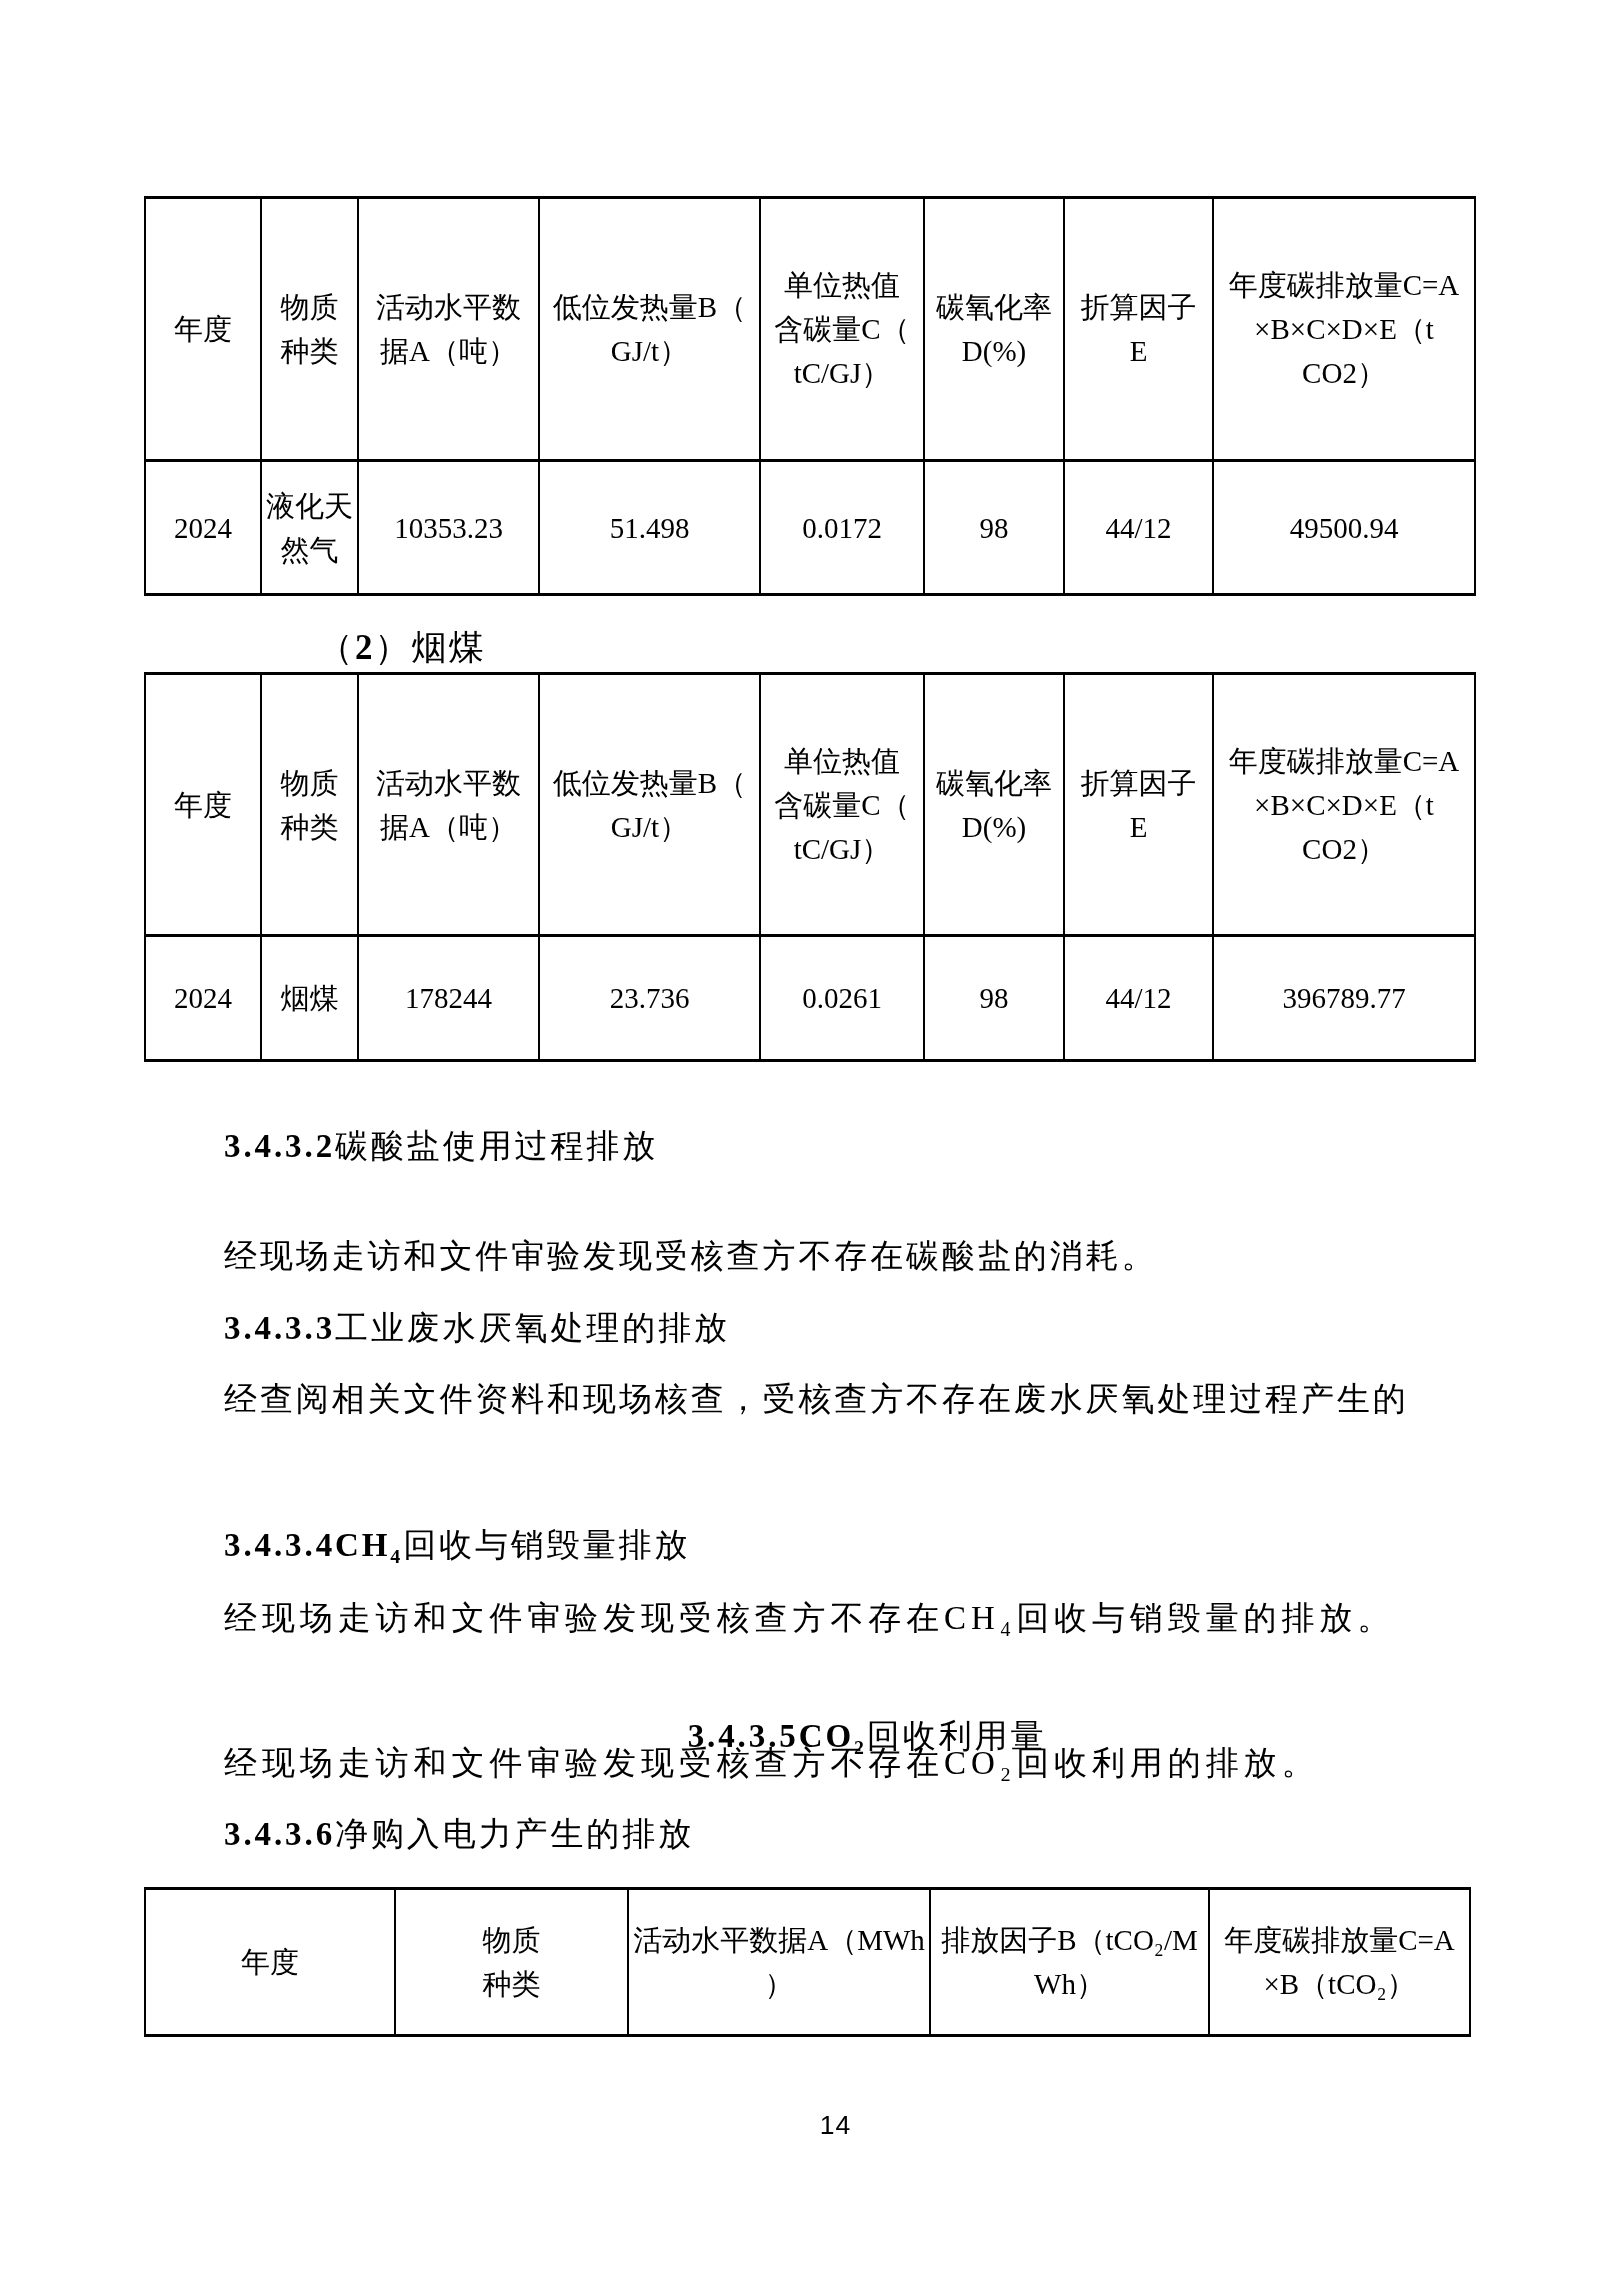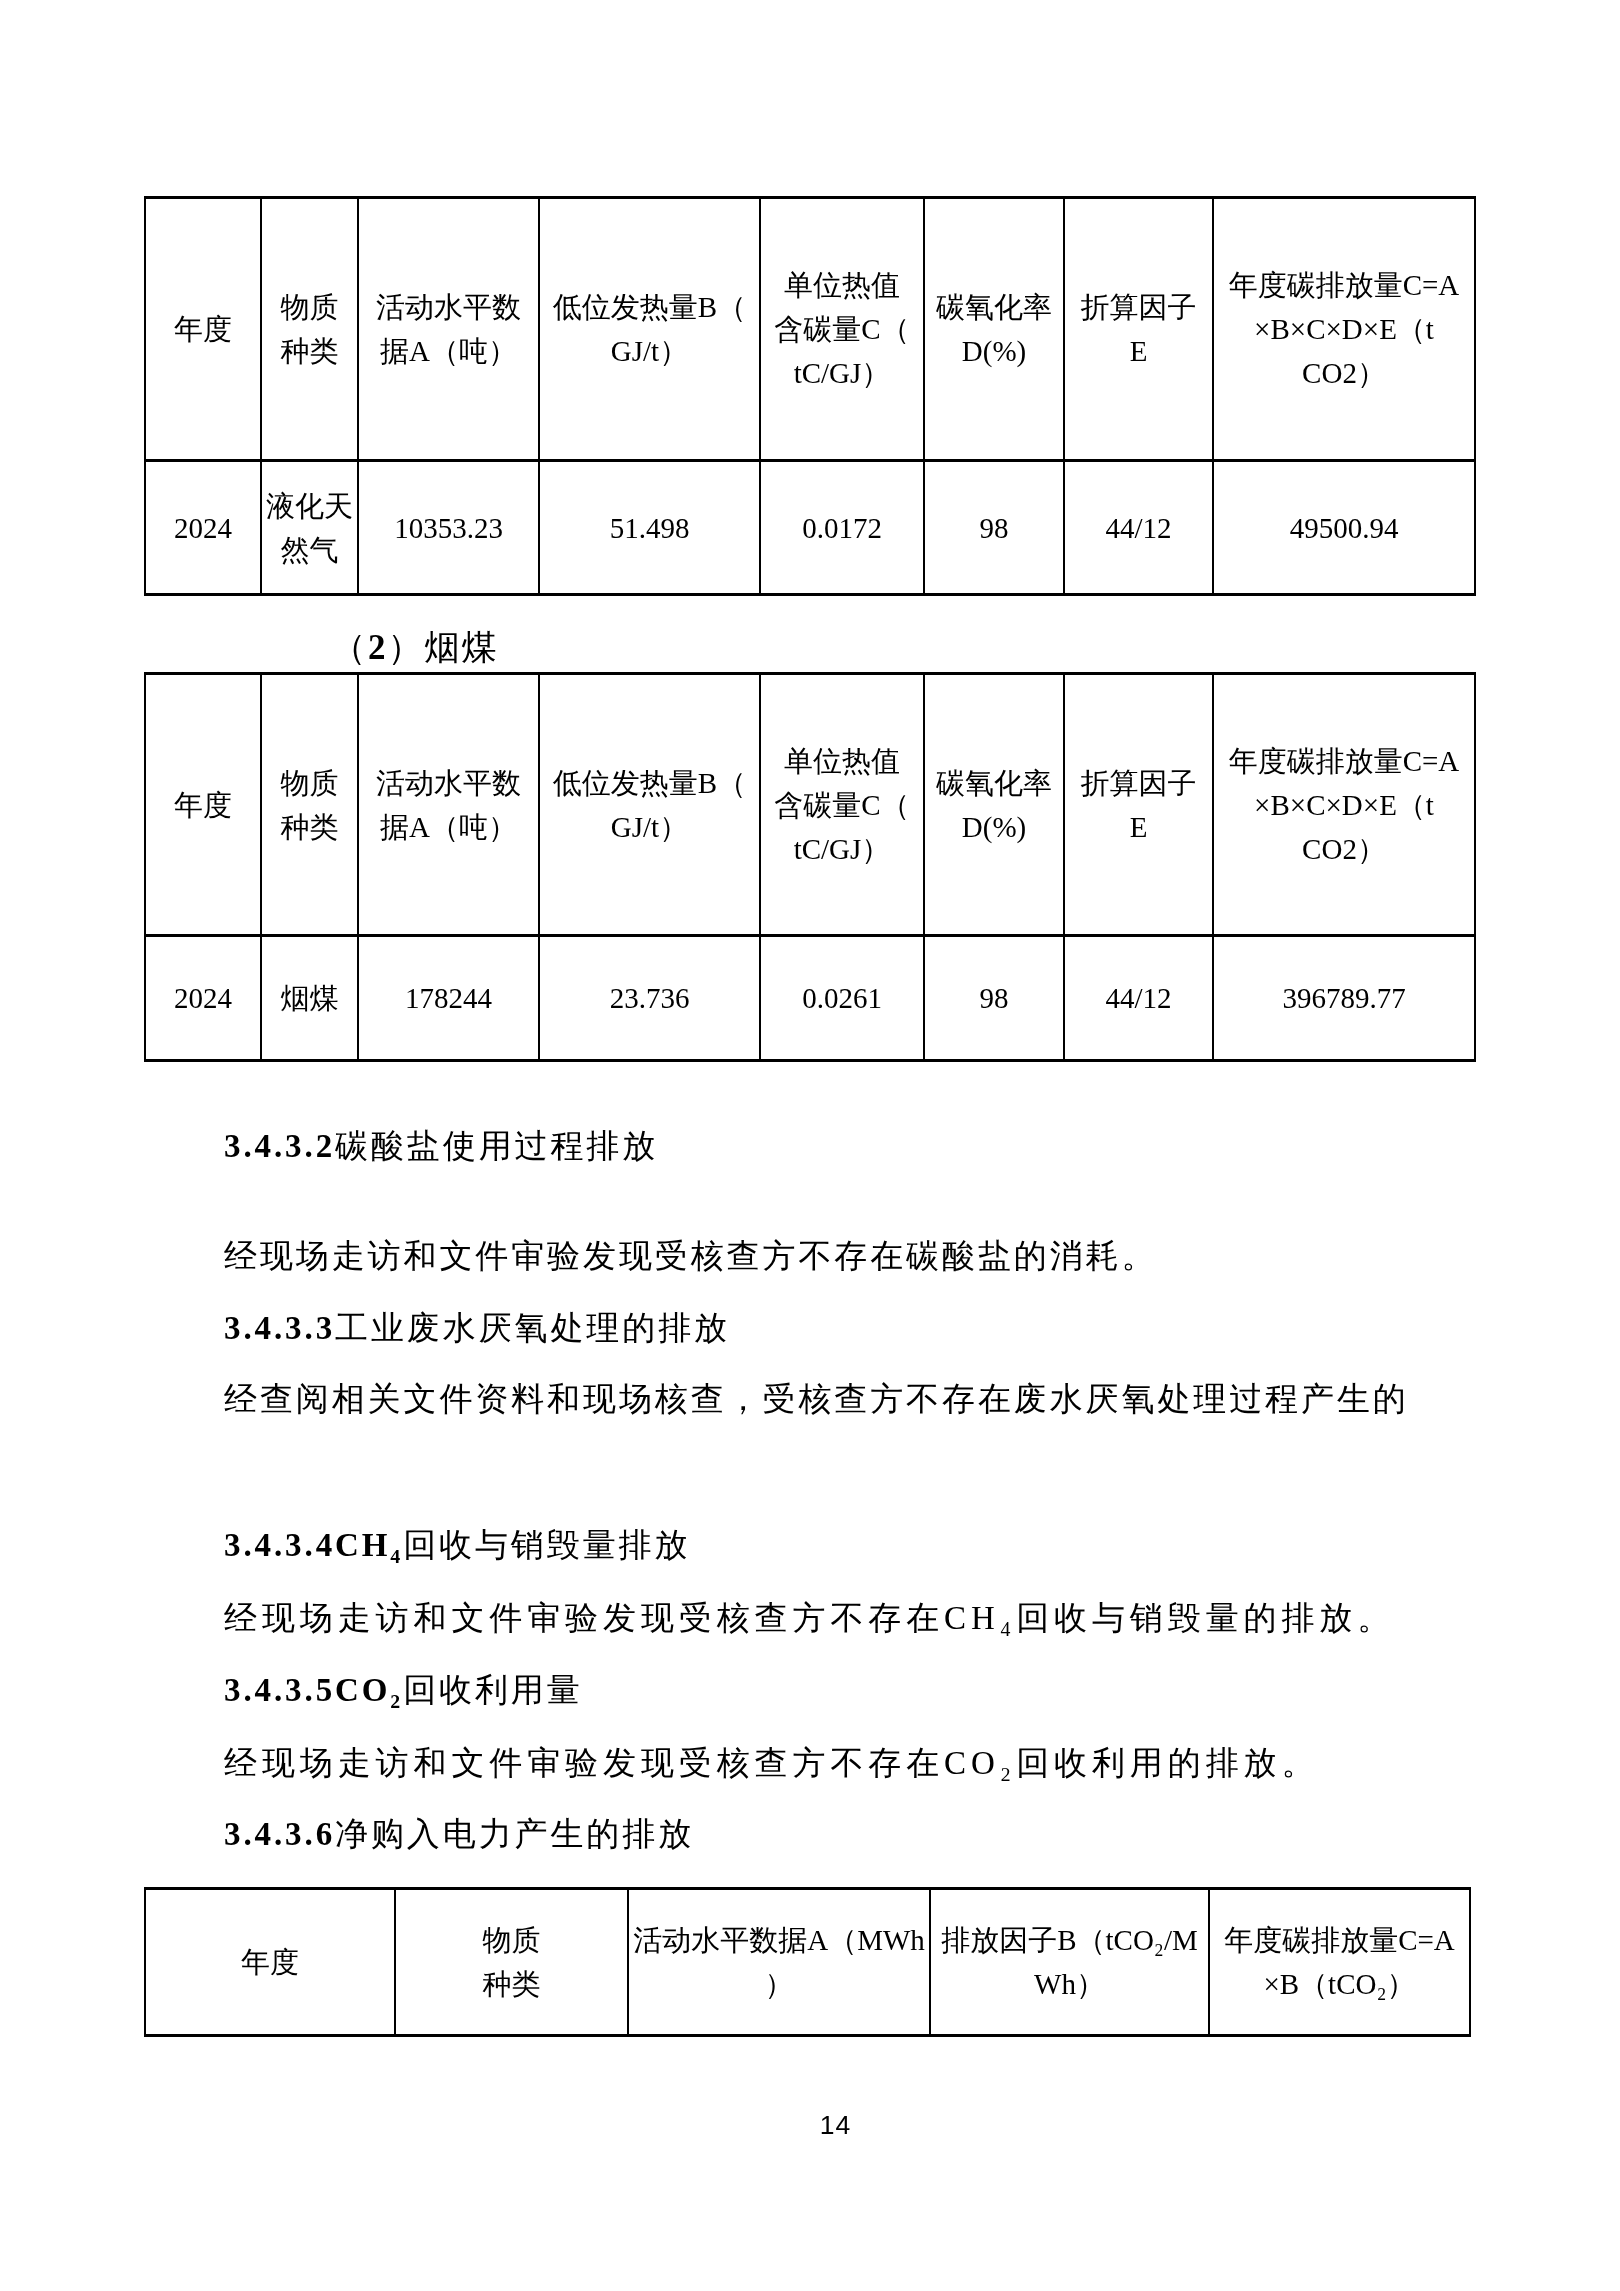--- a/index.html
+++ b/index.html
@@ -26,41 +26,41 @@
   .t2 { left:144px; top:672px;  width:1329px; }
   .t2 tr.hdr-row  { height:262px; }
   .t2 tr.data-row { height:125px; }
   .t3 { left:144px; top:1887px; width:1325px; }
   .t3 tr.hdr-row  { height:147px; }
 
   td.cell-material-data { padding:0 15.7px; }
   td.cell-left { text-align:left; padding-left:2px; }
 
   .coal-label {
-    position:absolute; left:331px; top:623px;
+    position:absolute; left:318px; top:623px;
     font-size:35px; letter-spacing:2px; line-height:49px; white-space:nowrap;text-align:right;
   }
   .bold-num { font-weight:bold; }
 
   .text-line {
     position:absolute; left:157px; width:1353px;
     font-size:33px; letter-spacing:2.9px; line-height:45px; white-space:nowrap;
   }
   .indent { padding-left:67px; box-sizing:border-box; }
   .sec-num { font-weight:bold; }
   .wide { letter-spacing:4.9px; }
 
   .pos-h1  { top:1124px; }
   .pos-p1  { top:1234px; }
   .pos-h2  { top:1306px; }
   .pos-p2a { top:1377px; }
   .pos-p2b { top:1449px; }
   .pos-h3  { top:1523px; }
   .pos-p3  { top:1596px; }
-  .pos-h4  { top:1668px; }
+  .pos-h4  { top:1714px;text-align:center; }
   .pos-p4  { top:1741px; }
   .pos-h5  { top:1812px; }
 
   .page-number {
     position:absolute; top:2110px; left:25.5px; width:1620px; text-align:center;
     font-size:26.5px; letter-spacing:1px;
     font-family:"Liberation Sans","DejaVu Sans",sans-serif;
   }
 </style>
 </head>

